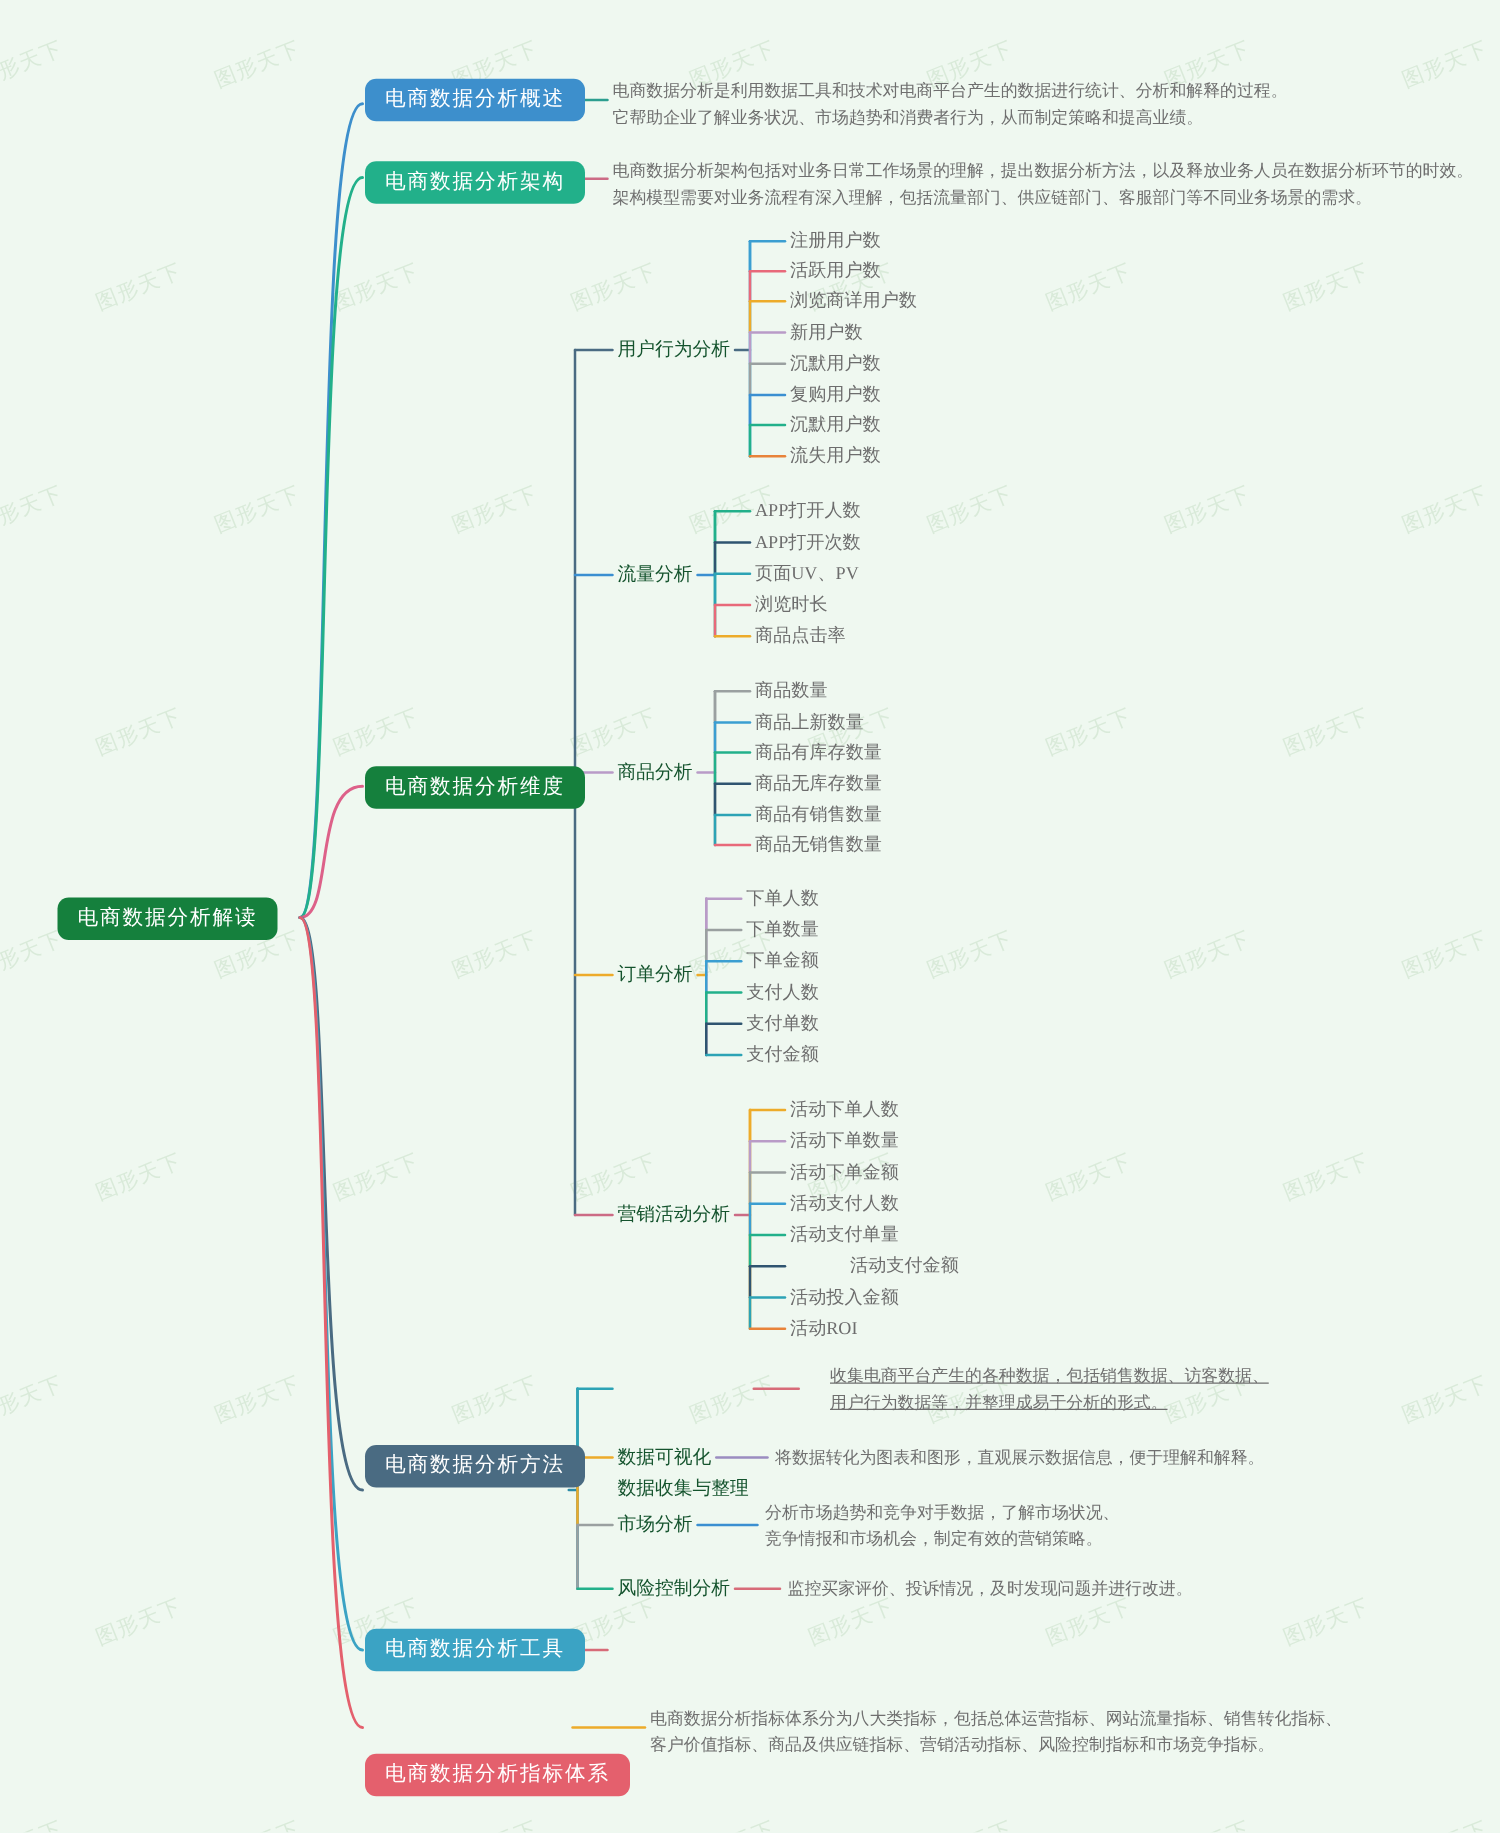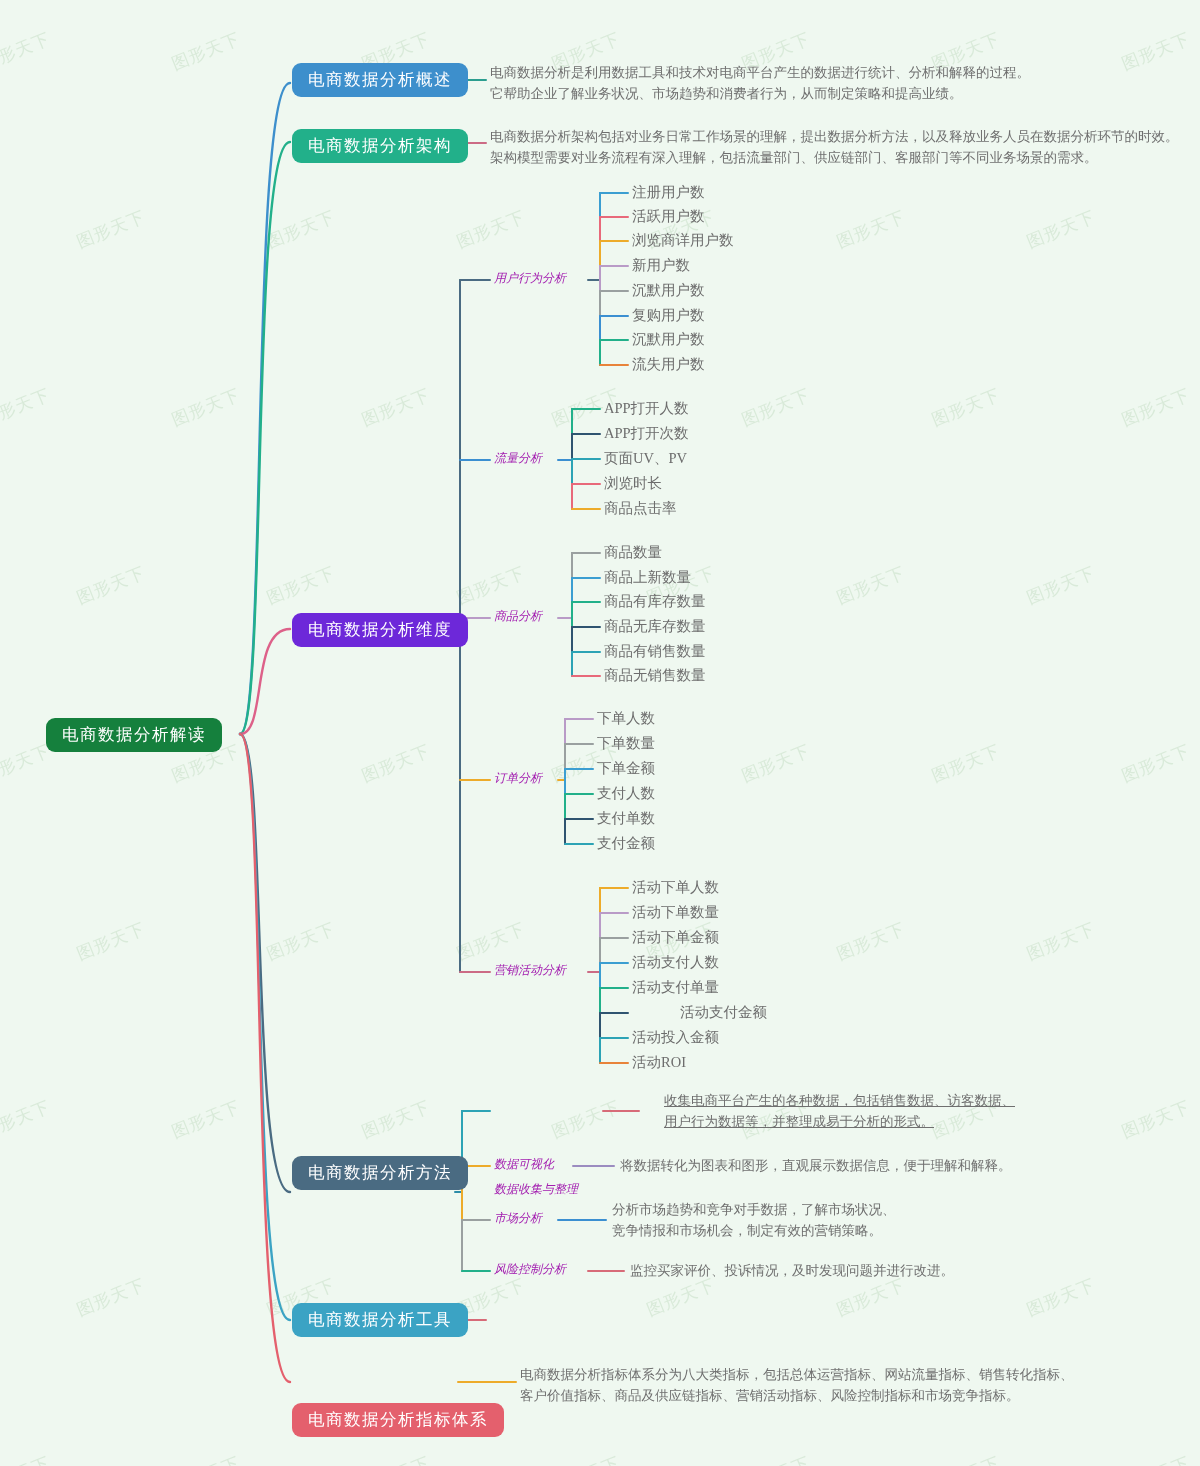--- a/index.html
+++ b/index.html
@@ -63,25 +63,24 @@
     white-space: nowrap;
   }
   .desc {
     color: #6f6f6f;
     font-size: 13.5px;
     line-height: 1.55;
     font-family: "Liberation Serif", "DejaVu Serif", serif;
     white-space: pre-line;
   }
   .mid-label {
-    color: #a21caf;
-    font-size: 12px;
+    color: #14532d;
+    font-size: 15px;
     font-family: "Liberation Serif", "DejaVu Serif", serif;
     white-space: nowrap;
-    font-style: italic;
   }
 </style>
 </head>
 <body>
 
 <div id="canvas">
 
   <div id="watermarks">
       <div class="wm" style="left: -20px; top: 40px;">图形天下</div>
       <div class="wm" style="left: 170px; top: 40px;">图形天下</div>
@@ -258,21 +257,21 @@
   <div class="node desc" style="left:490px; top:63px;">电商数据分析是利用数据工具和技术对电商平台产生的数据进行统计、分析和解释的过程。
 它帮助企业了解业务状况、市场趋势和消费者行为，从而制定策略和提高业绩。</div>
 
   <div class="node" style="left:292px; top:129px;">
     <span class="pill" style="background:#22b08a;">电商数据分析架构</span>
   </div>
   <div class="node desc" style="left:490px; top:127px;">电商数据分析架构包括对业务日常工作场景的理解，提出数据分析方法，以及释放业务人员在数据分析环节的时效。
 架构模型需要对业务流程有深入理解，包括流量部门、供应链部门、客服部门等不同业务场景的需求。</div>
 
   <div class="node" style="left:292px; top:613px;">
-    <span class="pill" style="background:#6d28d9;">电商数据分析维度</span>
+    <span class="pill" style="background:#15803d;">电商数据分析维度</span>
   </div>
 
   <div id="dim-groups">
       <div class="node mid-label" style="left: 494px; top: 270px;">用户行为分析</div>
       <div class="node leaf" style="left: 632px; top: 183px;">注册用户数</div>
       <div class="node leaf" style="left: 632px; top: 207px;">活跃用户数</div>
       <div class="node leaf" style="left: 632px; top: 231px;">浏览商详用户数</div>
       <div class="node leaf" style="left: 632px; top: 256px;">新用户数</div>
       <div class="node leaf" style="left: 632px; top: 281px;">沉默用户数</div>
       <div class="node leaf" style="left: 632px; top: 306px;">复购用户数</div>

